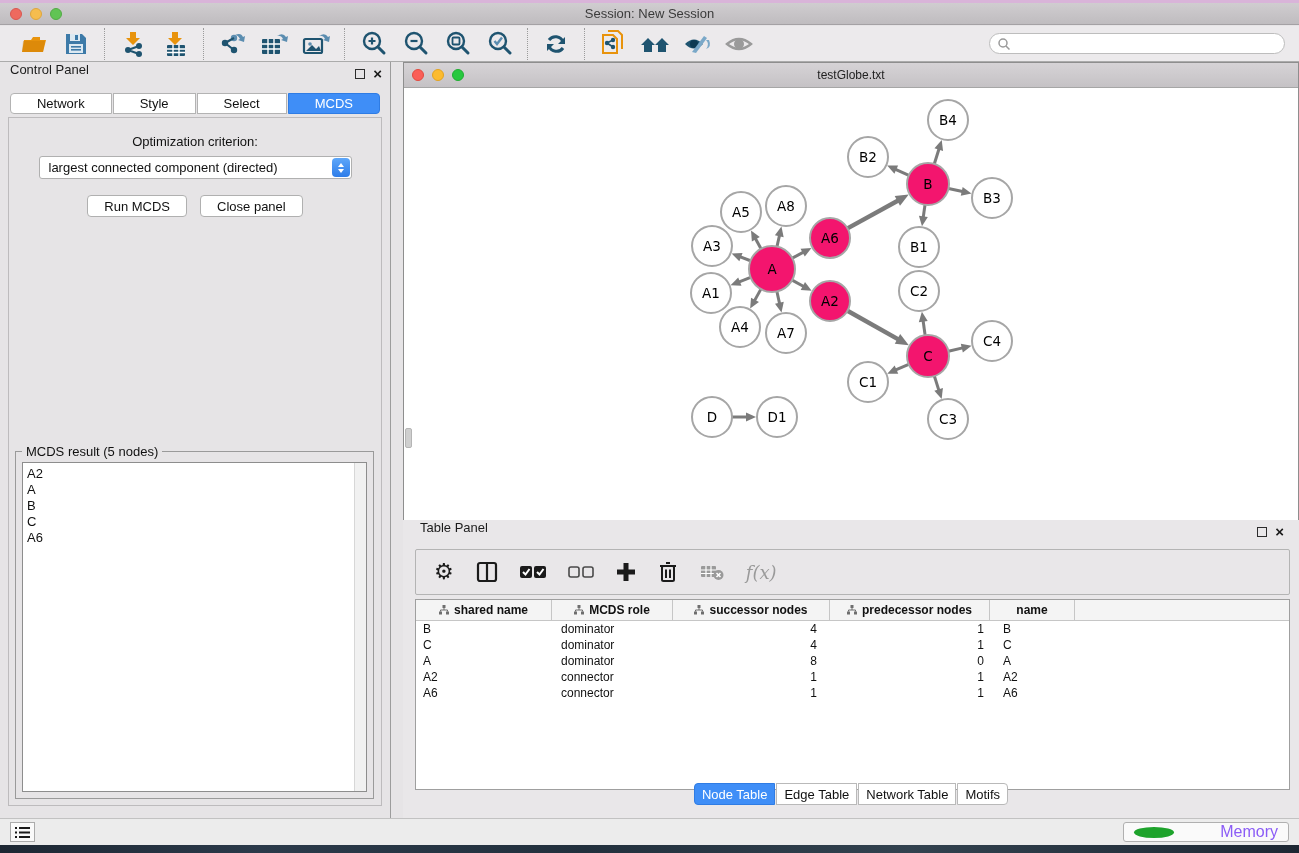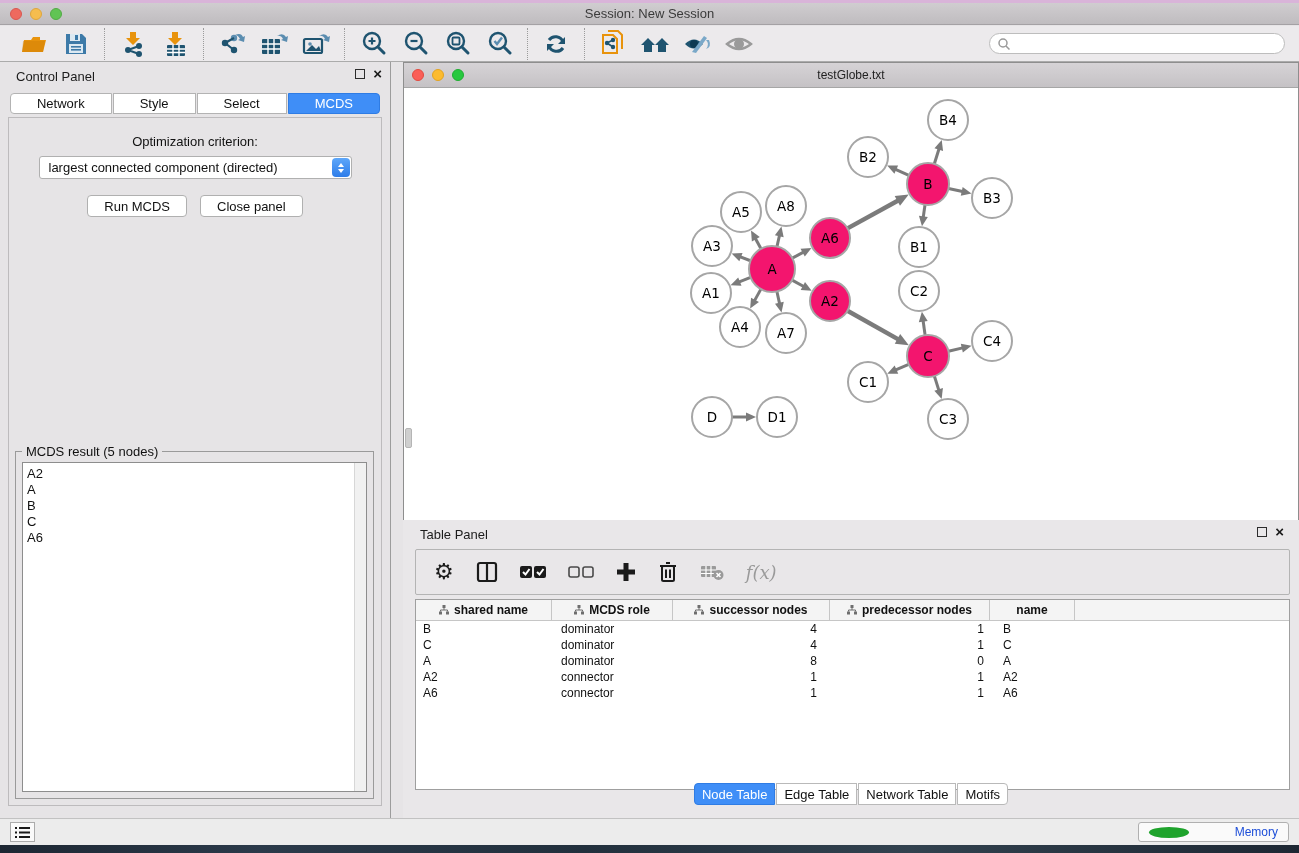--- a/index.html
+++ b/index.html
@@ -29,21 +29,21 @@
   .tbtn { width:32px; height:30px; display:flex; align-items:center; justify-content:center; cursor:pointer; }
   .tbtn svg { display:block; }
   .searchwrap { margin-left:auto; margin-right:8px; display:flex; align-items:center; }
   .searchbox { width:296px; height:21px; border:1px solid #bdbdbd; border-radius:11px;
     background:#fff; display:flex; align-items:center; padding-left:6px; }
   .searchbox input { border:none; outline:none; flex:1; font-size:12px; background:transparent; }
 
   
   .cpanel { position:absolute; left:0; top:62px; width:391px; height:756px;
     background:#e6e4e6; border-right:1px solid #9c9c9c; }
-  .panelhead { position:relative; height:28px; display:flex; align-items:center; padding:0 16px; }
+  .panelhead { position:relative; height:28px; display:flex; align-items:flex-start; padding:0 10px; }
   .panelhead .ptitle { font-size:13px; color:#1c1c1c; }
   .phbtns { position:absolute; right:8px; top:7px; display:flex; gap:8px; align-items:center; }
   .floatbox { width:10px; height:10px; border:1.5px solid #2c2c2c; display:inline-block; cursor:pointer; }
   .closex { font-size:15px; font-weight:900; color:#1a1a1a; line-height:10px; cursor:pointer; }
   .tabsrow { display:flex; justify-content:center; gap:1px; margin-top:3px; }
   .ctab { height:21px; padding:0 26px; background:#fff; border:1px solid #b3b3b3;
     font-size:13px; color:#111; display:flex; align-items:center; cursor:pointer; }
   .ctab:first-child { border-radius:4px 0 0 4px; }
   .ctab:last-child { border-radius:0 4px 4px 0; }
   .ctab.active { background:#3f8ef7; border-color:#2f7ce4; color:#fff; }
@@ -117,21 +117,21 @@
 
   
   .statusbar { position:absolute; left:0; top:818px; width:100%; height:27px;
     background:#ececec; border-top:1px solid #c2c2c2; display:flex; align-items:center;
     padding:0 10px; }
   .listbtn { width:25px; height:20px; background:#fafafa; border:1px solid #ababab;
     display:flex; align-items:center; justify-content:center; cursor:pointer; }
   .membtn { margin-left:auto; height:20px; background:#fafafa; border:1px solid #b0b0b0;
     border-radius:3px; display:flex; align-items:center; gap:6px; padding:0 10px; cursor:pointer; }
   .memdot { width:11px; height:11px; border-radius:50%; background:#1ea32c; }
-  .membtn span { font-size:12px; color:#1d4ed8;padding-left:40px; }
+  .membtn span { font-size:16px; color:#8b5cf6;padding-left:40px; }
   .desktopstrip { position:absolute; left:0; top:845px; width:100%; height:8px;
     background:linear-gradient(90deg,#1d2733,#2b3a4a 20%,#22303d 45%,#32424f 70%,#1d2733); }
 </style>
 </head>
 <body>
 
 <div class="screen">
 
   <div class="menustrip"></div>
 

